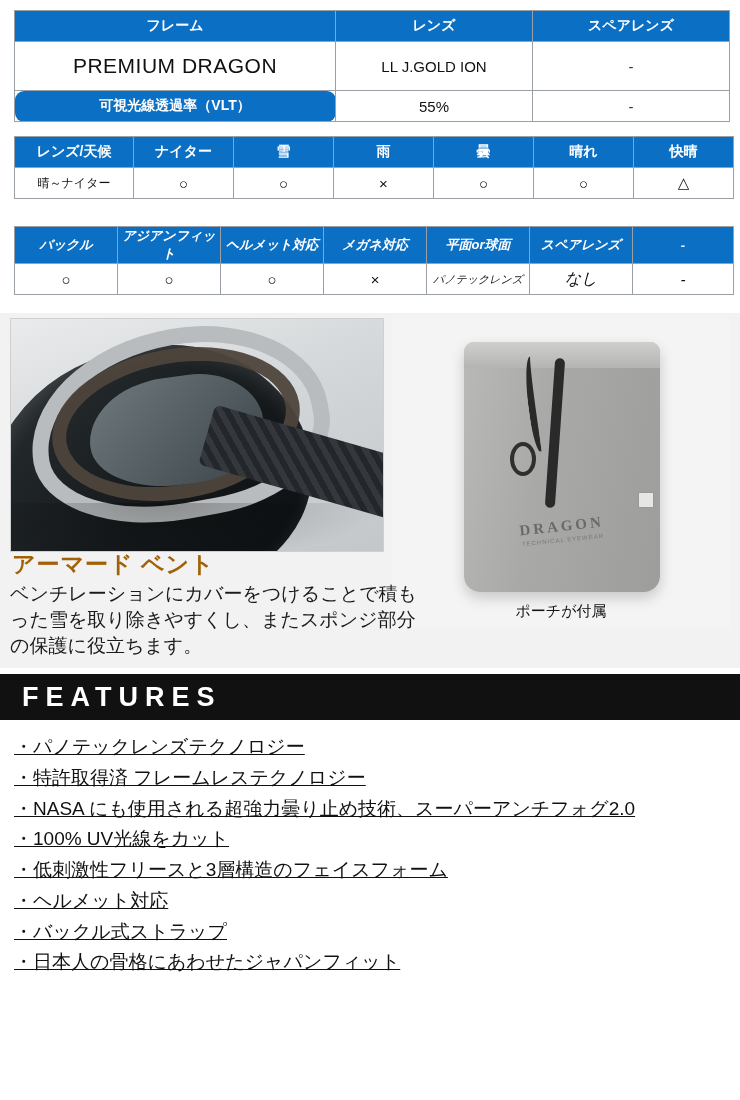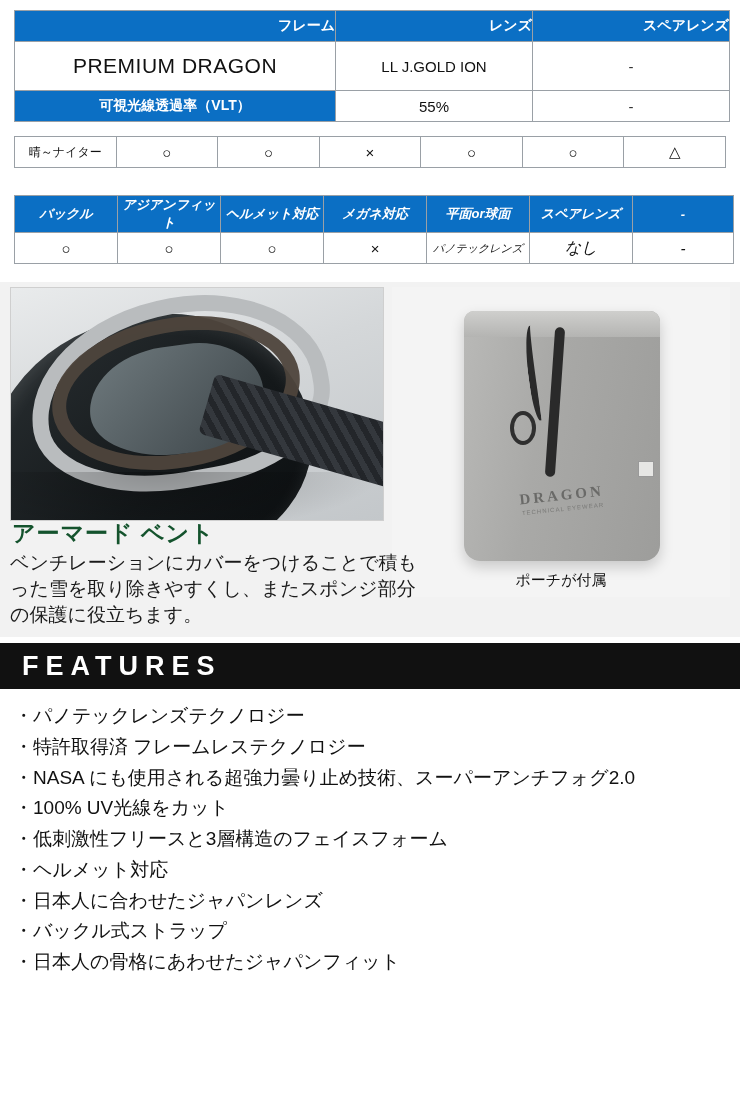--- a/index.html
+++ b/index.html
@@ -42,23 +42,23 @@
   .hdr {
     background: #0b6fc4;
     color: #ffffff !important;
     font-weight: bold;
     font-size: 14px;
     height: 30px;
   }
 
   
   #t1 { margin-top: 10px; }
-  #t1 .r1 td { height: 30px; text-align: right; }
+  #t1 .r1 td { height: 30px; }
   #t1 .r2 td { height: 48px; }
-  #t1 .r3 td { height: 30px; }
+  #t1 .r3 td { height: 30px; border-radius: 9px; }
   #t1 .big {
     font-size: 21px;
     letter-spacing: 0.5px;
   }
   #t1 .mid {
     font-size: 15px;
   }
   #t1 .dash { font-size: 15px; color: #333; }
 
   
@@ -226,21 +226,21 @@
     text-align: center;
     font-size: 15px;
     color: #111;
   }
 
   .armor-title {
     position: absolute;
     left: 12px; top: 236px;
     font-size: 23px;
     font-weight: bold;
-    color: #14532d;
+    color: #a16207;
     letter-spacing: 1px;
   }
   .armor-body {
     position: absolute;
     left: 10px; top: 268px;
     width: 420px;
     font-size: 19px;
     line-height: 1.38;
     color: #1a1a1a;
   }
@@ -259,20 +259,21 @@
   }
   .features-bar span {
     font-size: 27px;
     font-weight: bold;
     letter-spacing: 7px;
   }
   .features-list {
     margin: 12px 0 0 14px;
     padding: 0;
     list-style: none;
+    text-decoration: underline;
   }
   .features-list li {
     font-size: 19px;
     line-height: 1.62;
     color: #111;
     white-space: nowrap;
   }
   .features-list li:before {
     content: "・";
   }
@@ -297,20 +298,29 @@
     <tr class="r3">
       <td class="hdr">可視光線透過率（VLT）</td>
       <td class="mid">55%</td>
       <td class="dash">-</td>
     </tr>
   </tbody>
     </table>
 
   <table class="tbl" id="t2">
     <tbody>
+        <tr>
+      <td class="hdr" style="width:118px">レンズ/天候</td>
+      <td class="hdr" style="width:99px">ナイター</td>
+      <td class="hdr" style="width:99px">雪</td>
+      <td class="hdr" style="width:99px">雨</td>
+      <td class="hdr" style="width:99px">曇</td>
+      <td class="hdr" style="width:99px">晴れ</td>
+      <td class="hdr" style="width:99px">快晴</td>
+    </tr>
     <tr>
       <td class="cellsm">晴～ナイター</td>
       <td class="mark">○</td>
       <td class="mark">○</td>
       <td class="mark">×</td>
       <td class="mark">○</td>
       <td class="mark">○</td>
       <td class="mark">△</td>
     </tr>
   </tbody>
@@ -373,18 +383,17 @@
     <span>FEATURES</span>
   </div>
 
   <ul class="features-list">
     <li>パノテックレンズテクノロジー</li>
     <li>特許取得済 フレームレステクノロジー</li>
     <li>NASA にも使用される超強力曇り止め技術、スーパーアンチフォグ2.0</li>
     <li>100% UV光線をカット</li>
     <li>低刺激性フリースと3層構造のフェイスフォーム</li>
     <li>ヘルメット対応</li>
-    <li>日本人に合わせたジャパンレンズ</li>
     <li>バックル式ストラップ</li>
     <li>日本人の骨格にあわせたジャパンフィット</li>
   </ul>
 
 </div>
 
 </body></html>

